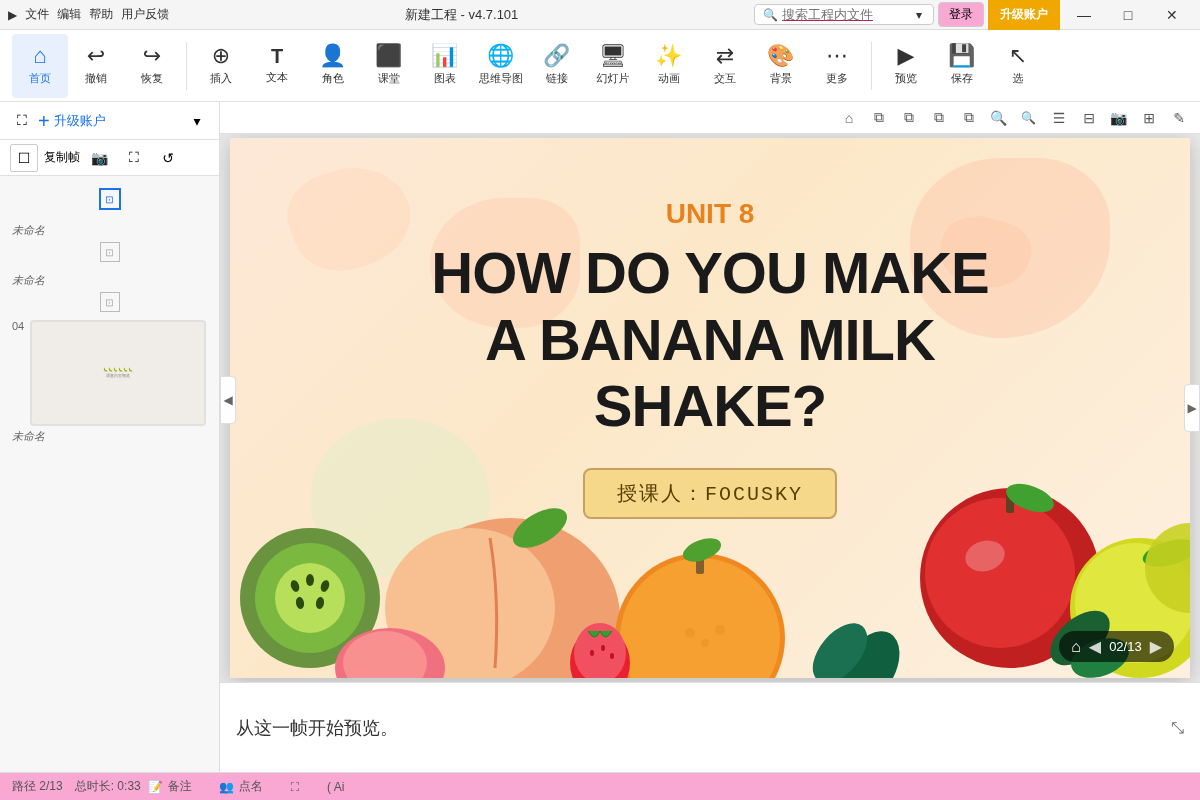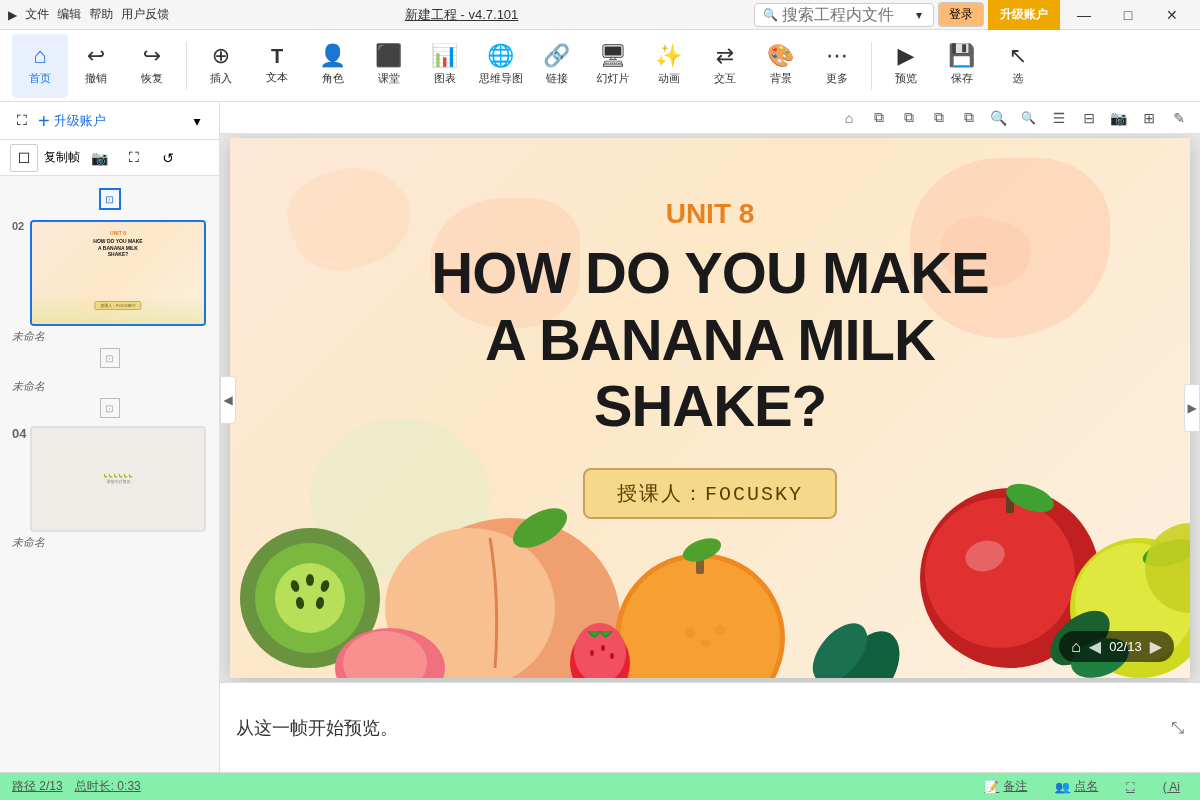--- a/index.html
+++ b/index.html
@@ -5,33 +5,33 @@
     * { margin: 0; padding: 0; box-sizing: border-box; }
     body { width: 1200px; height: 800px; overflow: hidden; font-family: 'Microsoft YaHei', sans-serif; background: #f0f0f0; display: flex; flex-direction: column; }
 
     
     #titlebar {
       height: 30px; background: #f5f5f5; display: flex; align-items: center; justify-content: space-between;
       border-bottom: 1px solid #ddd; padding: 0 8px; font-size: 12px; color: #333;
     }
     #titlebar .left { display: flex; align-items: center; gap: 8px; }
     #titlebar .left span { font-size: 12px; }
-    #titlebar .center { font-size: 13px; font-weight: 500; color: #333; text-decoration: underline; }
+    #titlebar .center { font-size: 13px; font-weight: 500; color: #333; }
     #titlebar .right { display: flex; align-items: center; gap: 4px; }
     #titlebar .win-btn { width: 40px; height: 30px; display: flex; align-items: center; justify-content: center; cursor: pointer; font-size: 14px; }
 
     
     .search-bar {
       display: flex; align-items: center; background: #fff; border: 1px solid #ccc; border-radius: 4px;
       padding: 2px 8px; gap: 4px; font-size: 12px; width: 180px;
     }
-    .search-bar input { border: none; outline: none; font-size: 16px; width: 130px; color: #be185d; }
-
-    
-    .login-btn { padding: 3px 10px; border: 1px solid #ccc; background: #fdba74; border-radius: 4px; font-size: 12px; cursor: pointer; }
+    .search-bar input { border: none; outline: none; font-size: 13px; width: 130px; color: #be185d; text-decoration: underline; }
+
+    
+    .login-btn { padding: 3px 10px; border: 1px solid #ccc; background: #f9a8d4; border-radius: 4px; font-size: 12px; cursor: pointer; }
     .upgrade-btn { padding: 16px 12px; background: #f0a800; border: none; border-radius: 4px; font-size: 12px; color: #fff; cursor: pointer; font-weight: bold; }
 
     
     #toolbar {
       height: 72px; background: #fff; display: flex; align-items: center; padding: 0 12px; gap: 0;
       border-bottom: 1px solid #e0e0e0;
     }
     .tool-item {
       display: flex; flex-direction: column; align-items: center; justify-content: center;
       width: 56px; height: 64px; cursor: pointer; border-radius: 4px; gap: 4px;
@@ -149,23 +149,23 @@
     
     #notes-area {
       height: 90px; background: #fff; border-top: 1px solid #ddd;
       display: flex; align-items: center; justify-content: space-between; padding: 0 16px;
     }
     .notes-text { font-size: 18px; color: #333; }
     .notes-expand { font-size: 16px; color: #666; cursor: pointer; }
 
     
     #statusbar {
-      height: 28px; background: #86efac; border-top: 1px solid #ddd;
-      display: flex; align-items: center; justify-content: space-between;
-      padding: 0 12px; font-size: 12px; color: #555; text-decoration: underline;
+      height: 28px; background: #f9a8d4; border-top: 1px solid #ddd;
+      display: flex; align-items: center; justify-content: flex-start;
+      padding: 0 12px; font-size: 12px; color: #555;
     }
     .status-left { display: flex; gap: 12px; align-items: center; }
     .status-right { display: flex; gap: 12px; align-items: center; }
     .status-btn { display: flex; align-items: center; gap: 4px; cursor: pointer; padding: 2px 8px; border-radius: 3px; }
 
     
     .fruits-container {
       position: absolute; bottom: 0; left: 0; right: 0; height: 280px; pointer-events: none;
     }
 
@@ -314,51 +314,38 @@
       <div class="sidebar-tool-btn">↺</div>
     </div>
 
     <div class="sidebar-frames">
 
       <div style="display:flex; align-items:center; justify-content:center; padding:4px 0;">
         <div style="width:22px;height:22px;border:2px solid #1a73e8;display:flex;align-items:center;justify-content:center;font-size:10px;color:#1a73e8;">⊡</div>
       </div>
 
       <div class="frame-item">
-        <div style="display:flex; gap:4px; align-items:flex-start;">
-          <span style="font-size:11px;color:#666;font-weight:bold;min-width:14px;">02</span>
-          <div class="frame-thumb active" style="width:176px;height:106px;">
-
-            <div style="width:100%;height:100%;background:linear-gradient(135deg,#fde8d8,#fce8c8,#fdf0e0);position:relative;overflow:hidden;">
-              <div style="position:absolute;top:8px;left:0;right:0;text-align:center;font-size:5px;font-weight:bold;color:#e8821e;">UNIT 8</div>
-              <div style="position:absolute;top:16px;left:4px;right:4px;text-align:center;font-size:5px;font-weight:900;color:#111;line-height:1.3;">HOW DO YOU MAKE<br>A BANANA MILK<br>SHAKE?</div>
-              <div style="position:absolute;bottom:14px;left:50%;transform:translateX(-50%);background:#f5d88a;border:1px solid #c8a060;border-radius:2px;padding:1px 5px;font-size:4px;color:#5a3e00;white-space:nowrap;">授课人：FOCUSKY</div>
-
-              <div style="position:absolute;bottom:0;left:0;right:0;height:30px;background:linear-gradient(transparent,rgba(200,220,100,0.3));"></div>
-            </div>
-          </div>
-        </div>
         <div class="frame-name">未命名</div>
       </div>
 
       <div class="frame-divider">
         <div style="width:20px;height:20px;border:1px solid #bbb;display:flex;align-items:center;justify-content:center;font-size:10px;color:#aaa;cursor:pointer;">⊡</div>
       </div>
 
       <div class="frame-item">
         <div class="frame-name">未命名</div>
       </div>
 
       <div class="frame-divider">
         <div style="width:20px;height:20px;border:1px solid #bbb;display:flex;align-items:center;justify-content:center;font-size:10px;color:#aaa;cursor:pointer;">⊡</div>
       </div>
 
       <div class="frame-item">
         <div style="display:flex; gap:4px; align-items:flex-start;">
-          <span style="font-size:13px;color:#666;font-weight:bold;min-width:14px;">04</span>
+          <span style="font-size:11px;color:#666;font-weight:normal;min-width:14px;">04</span>
           <div class="frame-thumb" style="width:176px;height:106px;">
             <div style="width:100%;height:100%;background:#f0ede8;display:flex;flex-direction:column;align-items:center;justify-content:center;gap:2px;padding:4px;">
               <div style="font-size:4px;color:#888;text-align:center;line-height:1.4;">
                 🐛🐛🐛🐛🐛🐛<br>课堂内容预览
               </div>
             </div>
           </div>
         </div>
         <div class="frame-name">未命名</div>
       </div>

